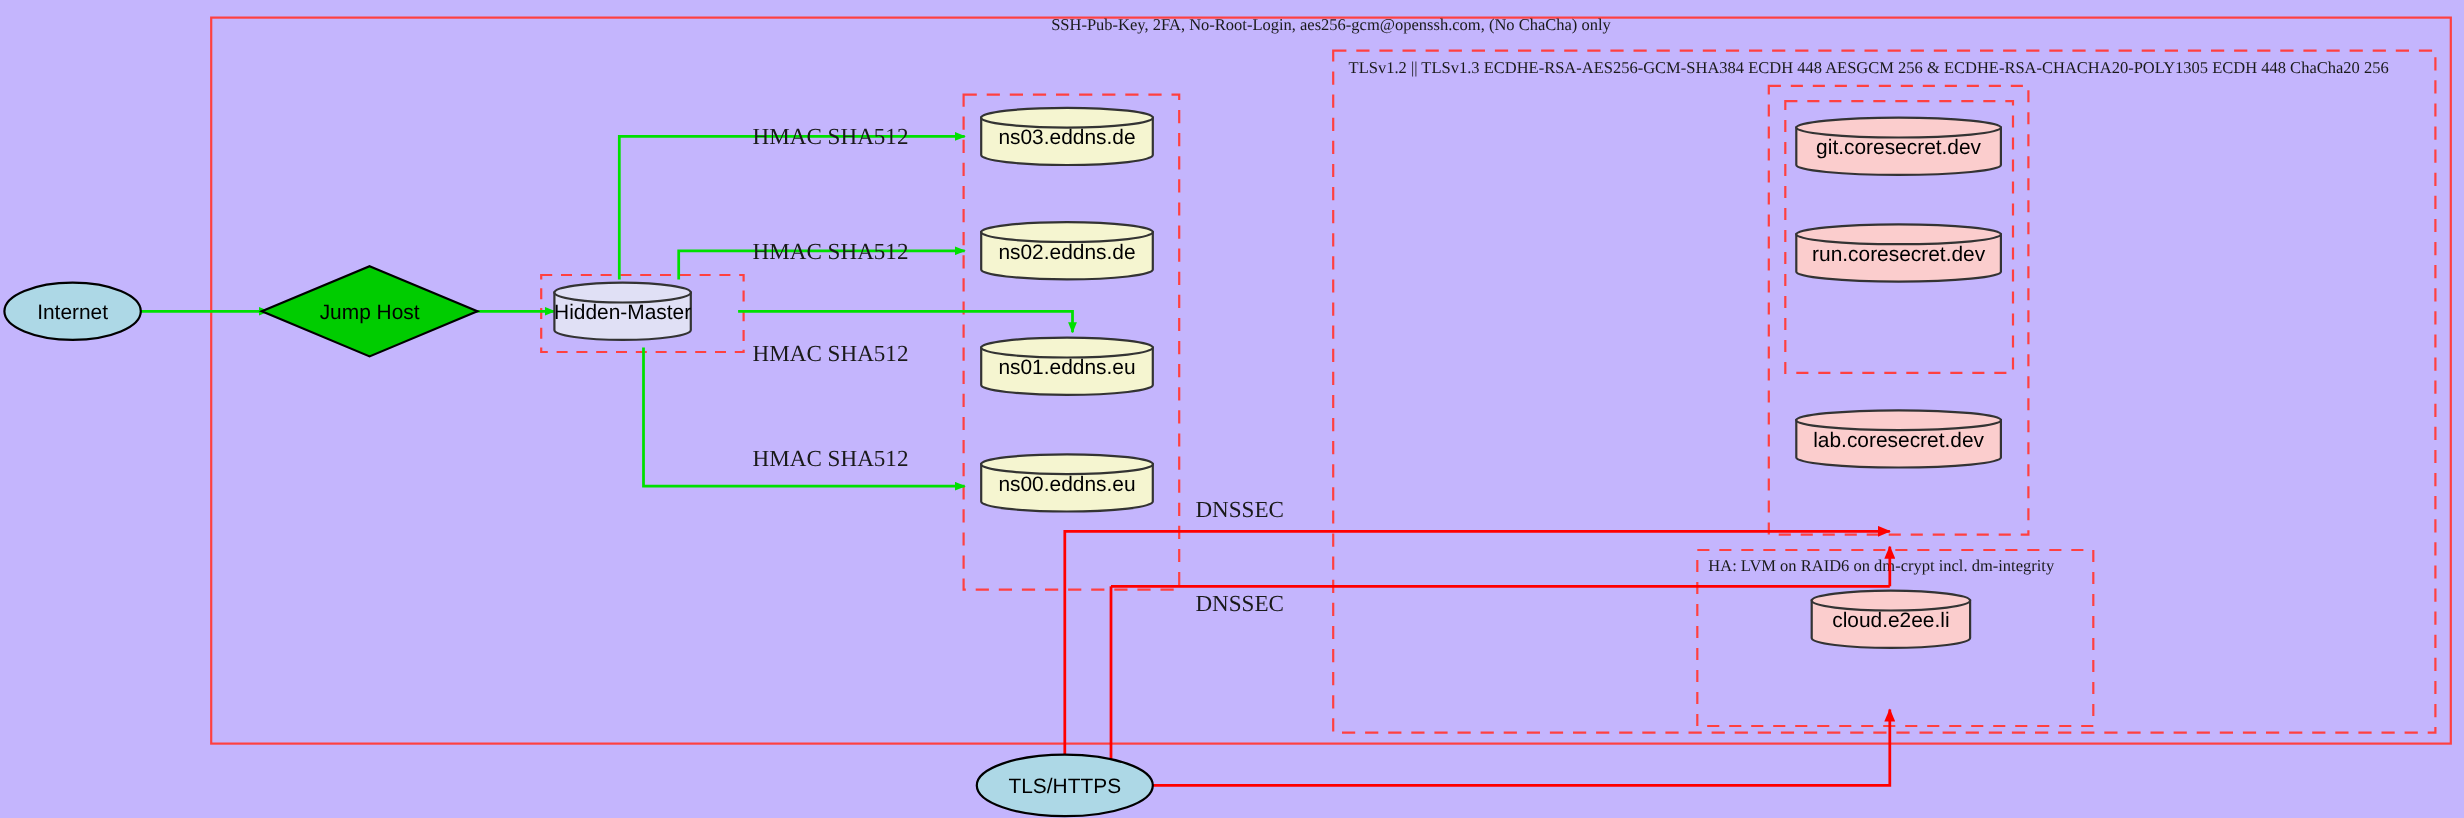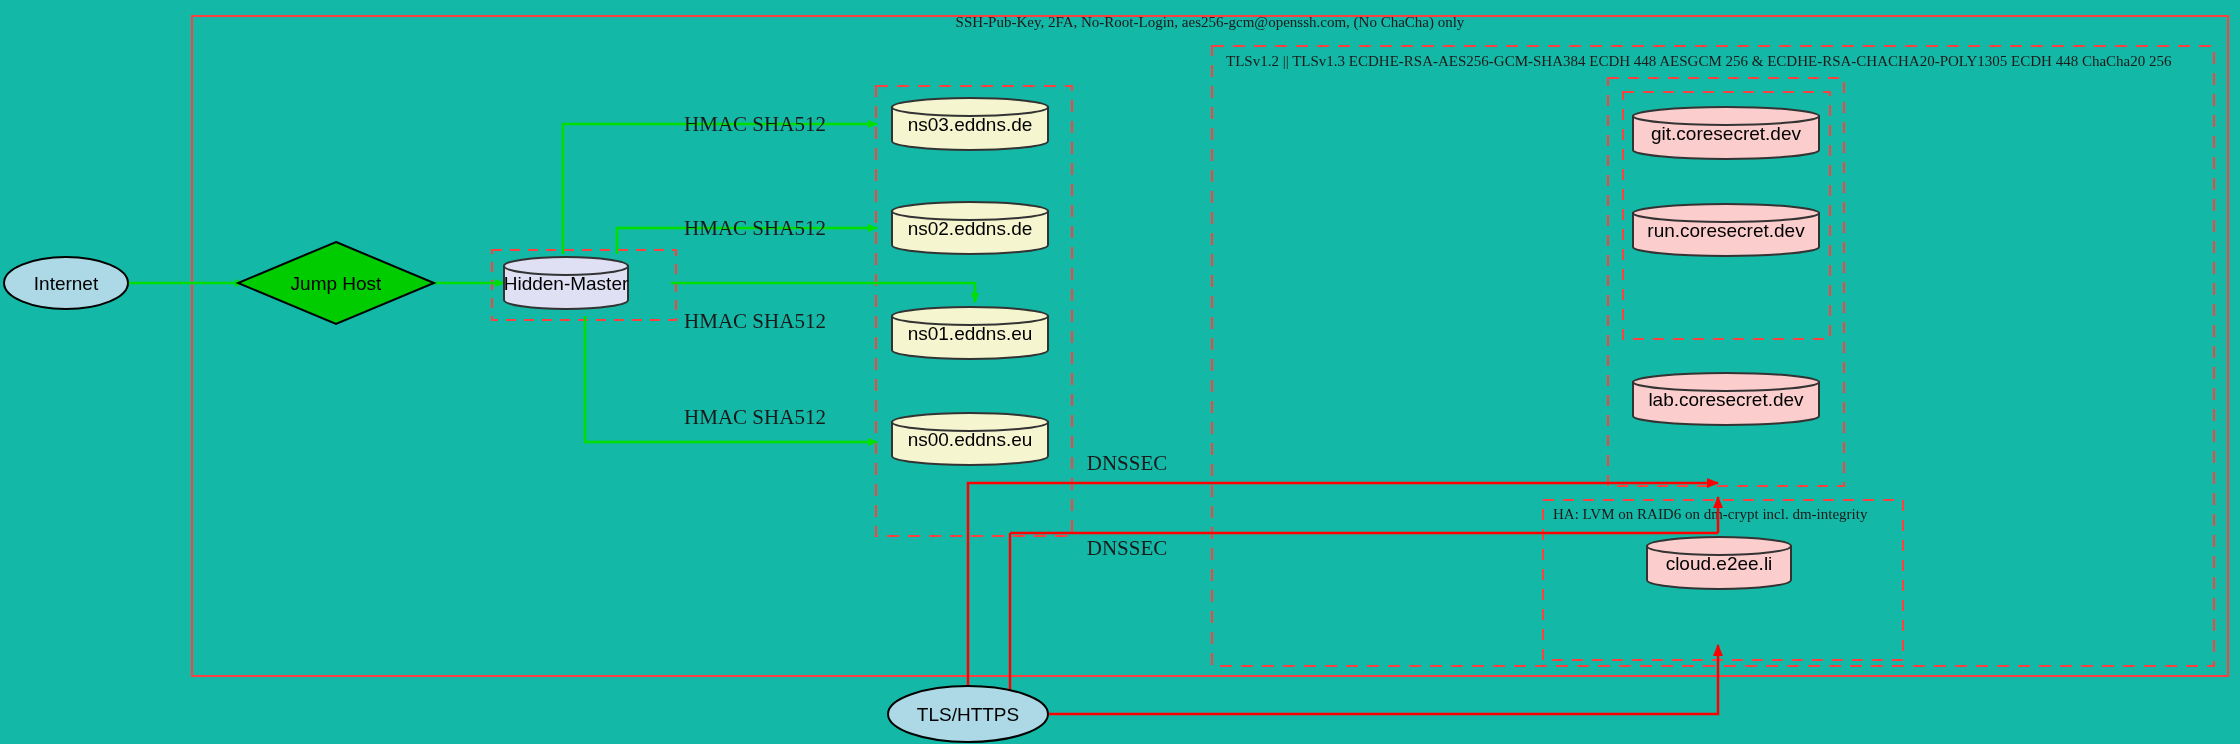--- a/index.html
+++ b/index.html
@@ -4,21 +4,21 @@
 <style>
   html, body {
     margin: 0;
     padding: 0;
     background: #ffffff;
   }
   #canvas {
     position: relative;
     width: 2240px;
     height: 744px;
-    background: #14b8a6;
+    background: #c4b5fd;
     font-family: "Liberation Sans", sans-serif;
     overflow: hidden;
   }
   svg { display: block; }
   .cluster-title {
     font-family: "Liberation Serif", serif;
     font-size: 15px;
     fill: #1a1a1a;
   }
   .edge-label {

